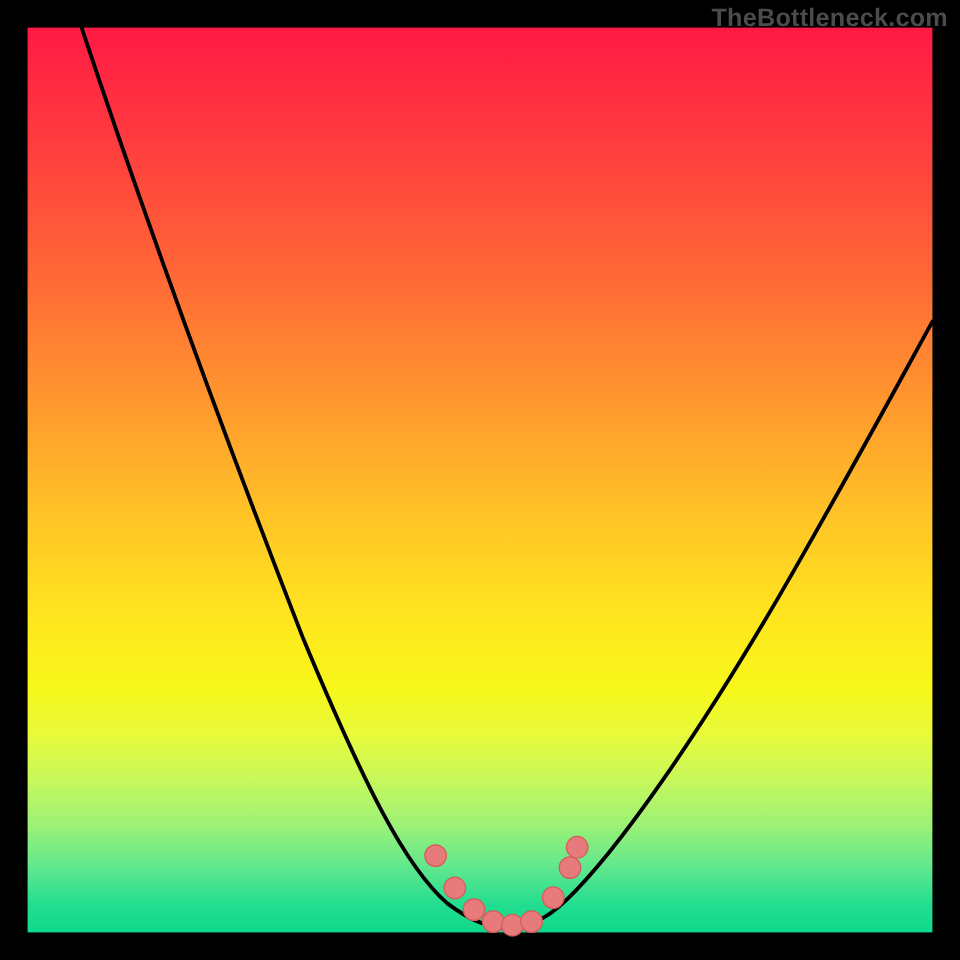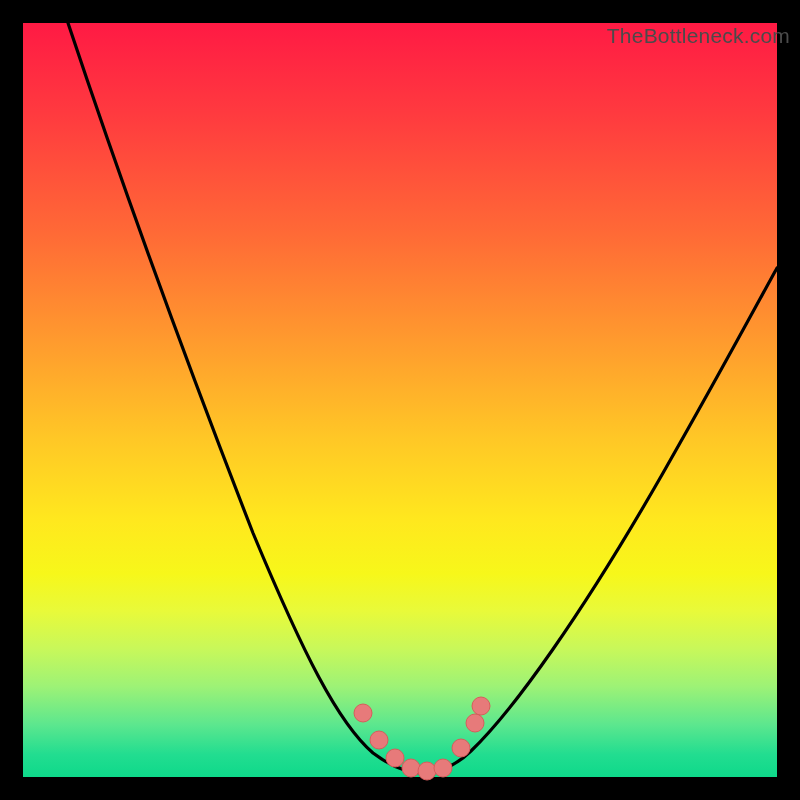--- a/index.html
+++ b/index.html
@@ -40,24 +40,23 @@
       #0ed98a 100%
     );
   }
   .watermark {
     position: absolute;
     top: 4px;
     right: 10px;
     color: #4b4b4b;
     font-size: 21px;
     letter-spacing: 0.2px;
-    font-weight: 400;
+    font-weight: 700;
     font-family: Arial, Helvetica, sans-serif;
     user-select: none;
-    margin-top: 20px;
   }
   svg.curve {
     position: absolute;
     left: 0;
     top: 0;
     width: 754px;
     height: 754px;
     overflow: visible;
   }
 </style>

